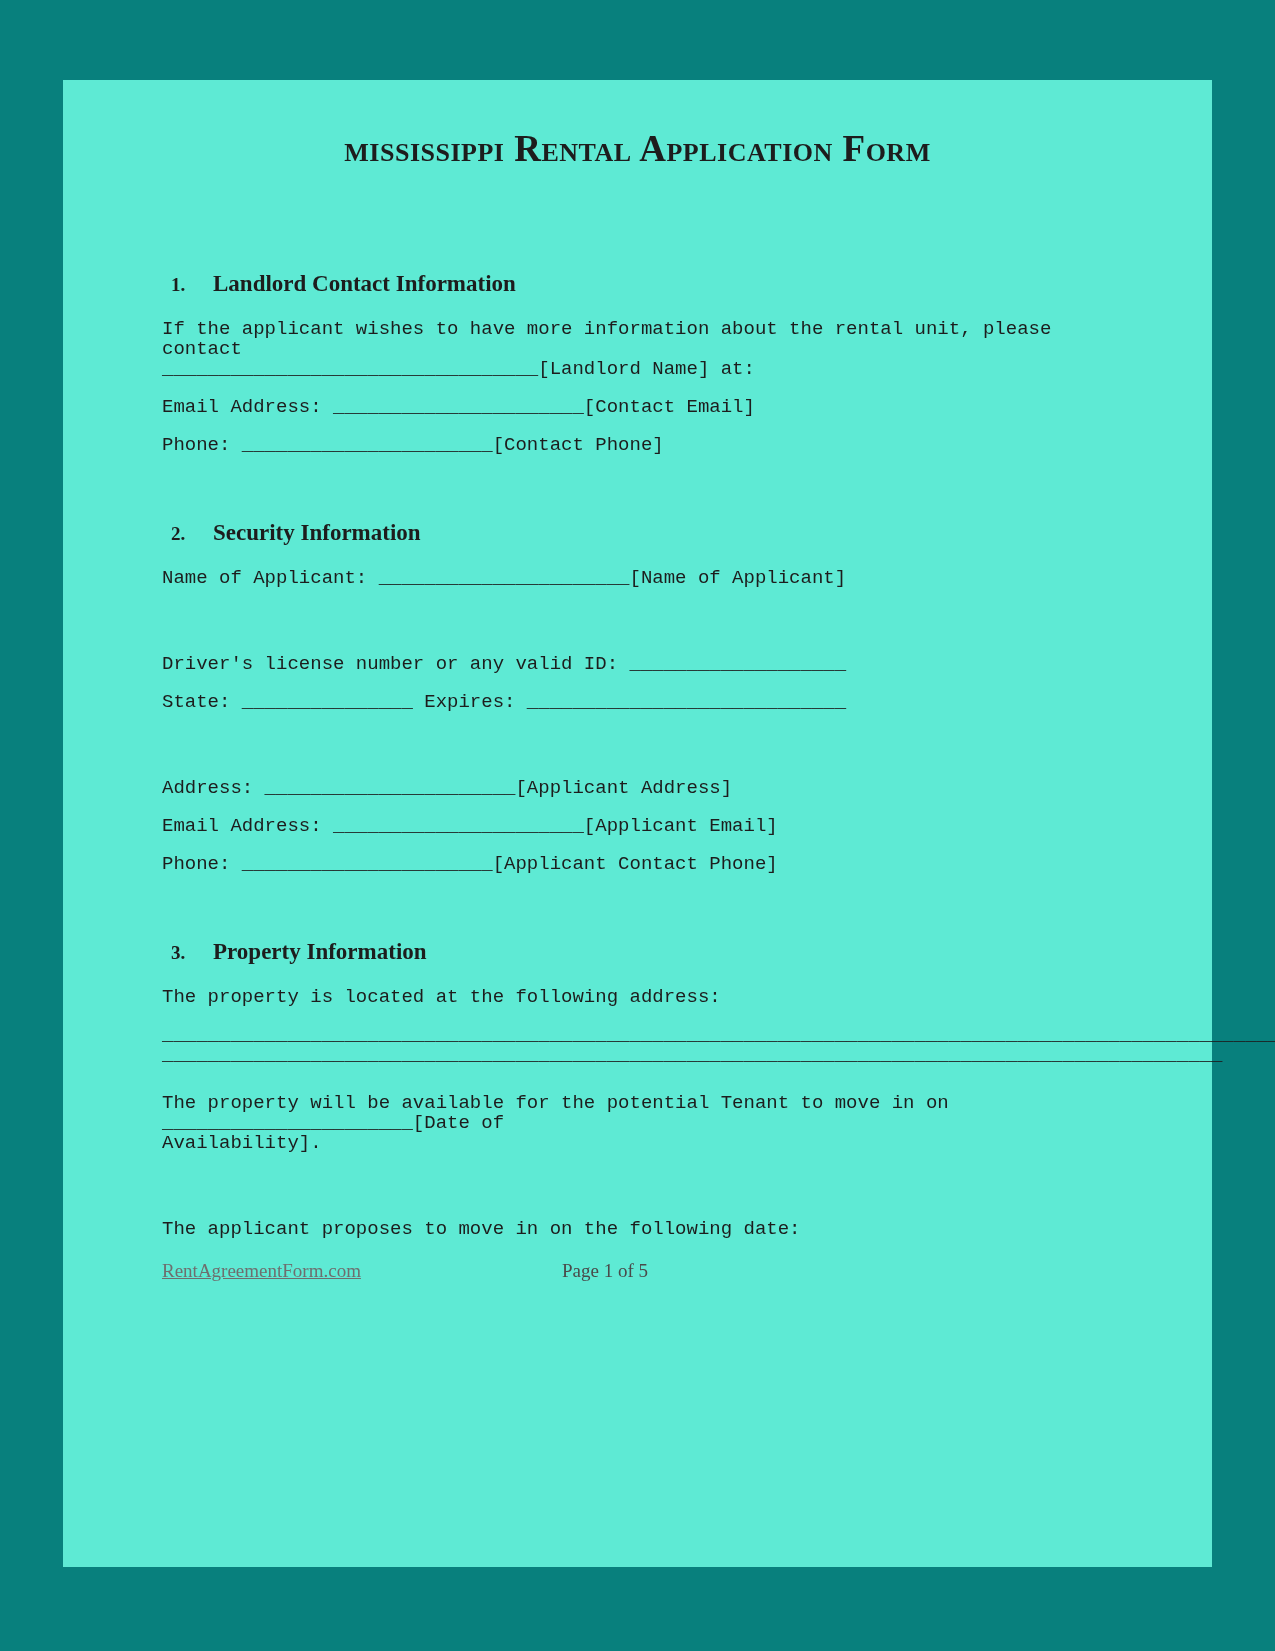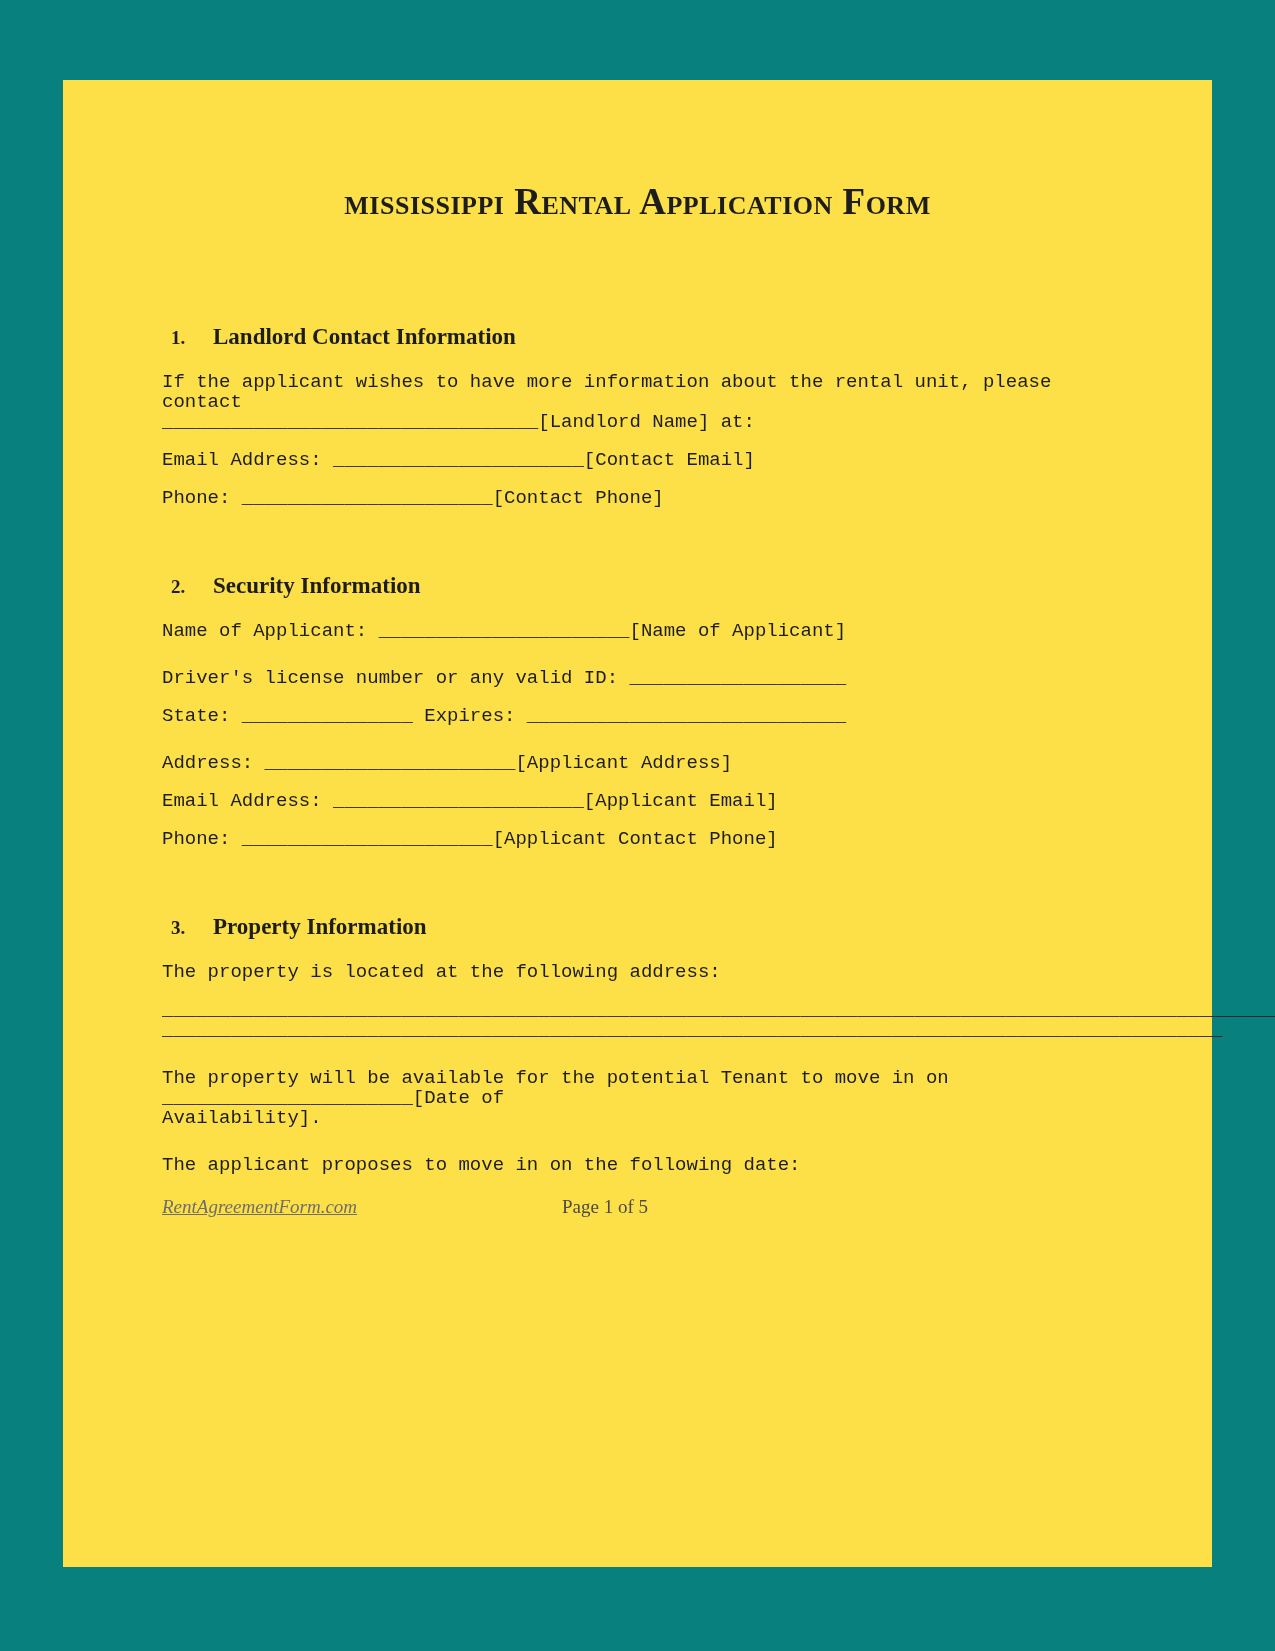--- a/index.html
+++ b/index.html
@@ -7,23 +7,23 @@
     width: 1275px; height: 1651px;
     background: #08807D;
     position: relative;
     font-family: "Liberation Serif", "DejaVu Serif", serif;
     overflow: hidden;
   }
   .page {
     position: absolute;
     left: 63px; top: 80px;
     width: 1149px; height: 1487px;
-    background: #fde047;
+    background: #5eead4;
     box-sizing: border-box;
-    padding: 100px 99px 0 99px;
+    padding: 47px 99px 0 99px;
     color: #1d1d1d;
   }
   .doc-title {
     font-size: 37px;
     font-weight: bold;
     font-variant: small-caps;
     letter-spacing: 0.5px;
     text-align: center;
     line-height: 44px;
     margin: 0 0 99px 0;
@@ -41,36 +41,35 @@
     font-size: 19px;
     font-weight: bold;
   }
   .body-line {
     font-size: 19px;
     line-height: 20px;
     margin: 0 0 18px 0;
     white-space: pre-line;
     font-family: Liberation Mono, monospace;
   }
-  .gap-before     { margin-top: 27px; }
+  .gap-before     { margin-top: 66px; }
   .gap-before-md  { margin-top: 28px; }
   .lines-start    { margin-top: 37px; }
   .blank-line     { margin: 0; letter-spacing: 0; text-align: center; }
   .footer {
     position: relative;
     margin-top: 19px;
     font-size: 19px;
     line-height: 25px;
     height: 25px;
   }
   .site-link {
     color: #6e6e6e;
     text-decoration: underline;
     cursor: pointer;
-    font-style: italic;
   }
   .page-indicator {
     position: absolute;
     left: 400px;
     top: 0;
     color: #4a4a4a;
   }
 </style>
 </head>
 <body>

